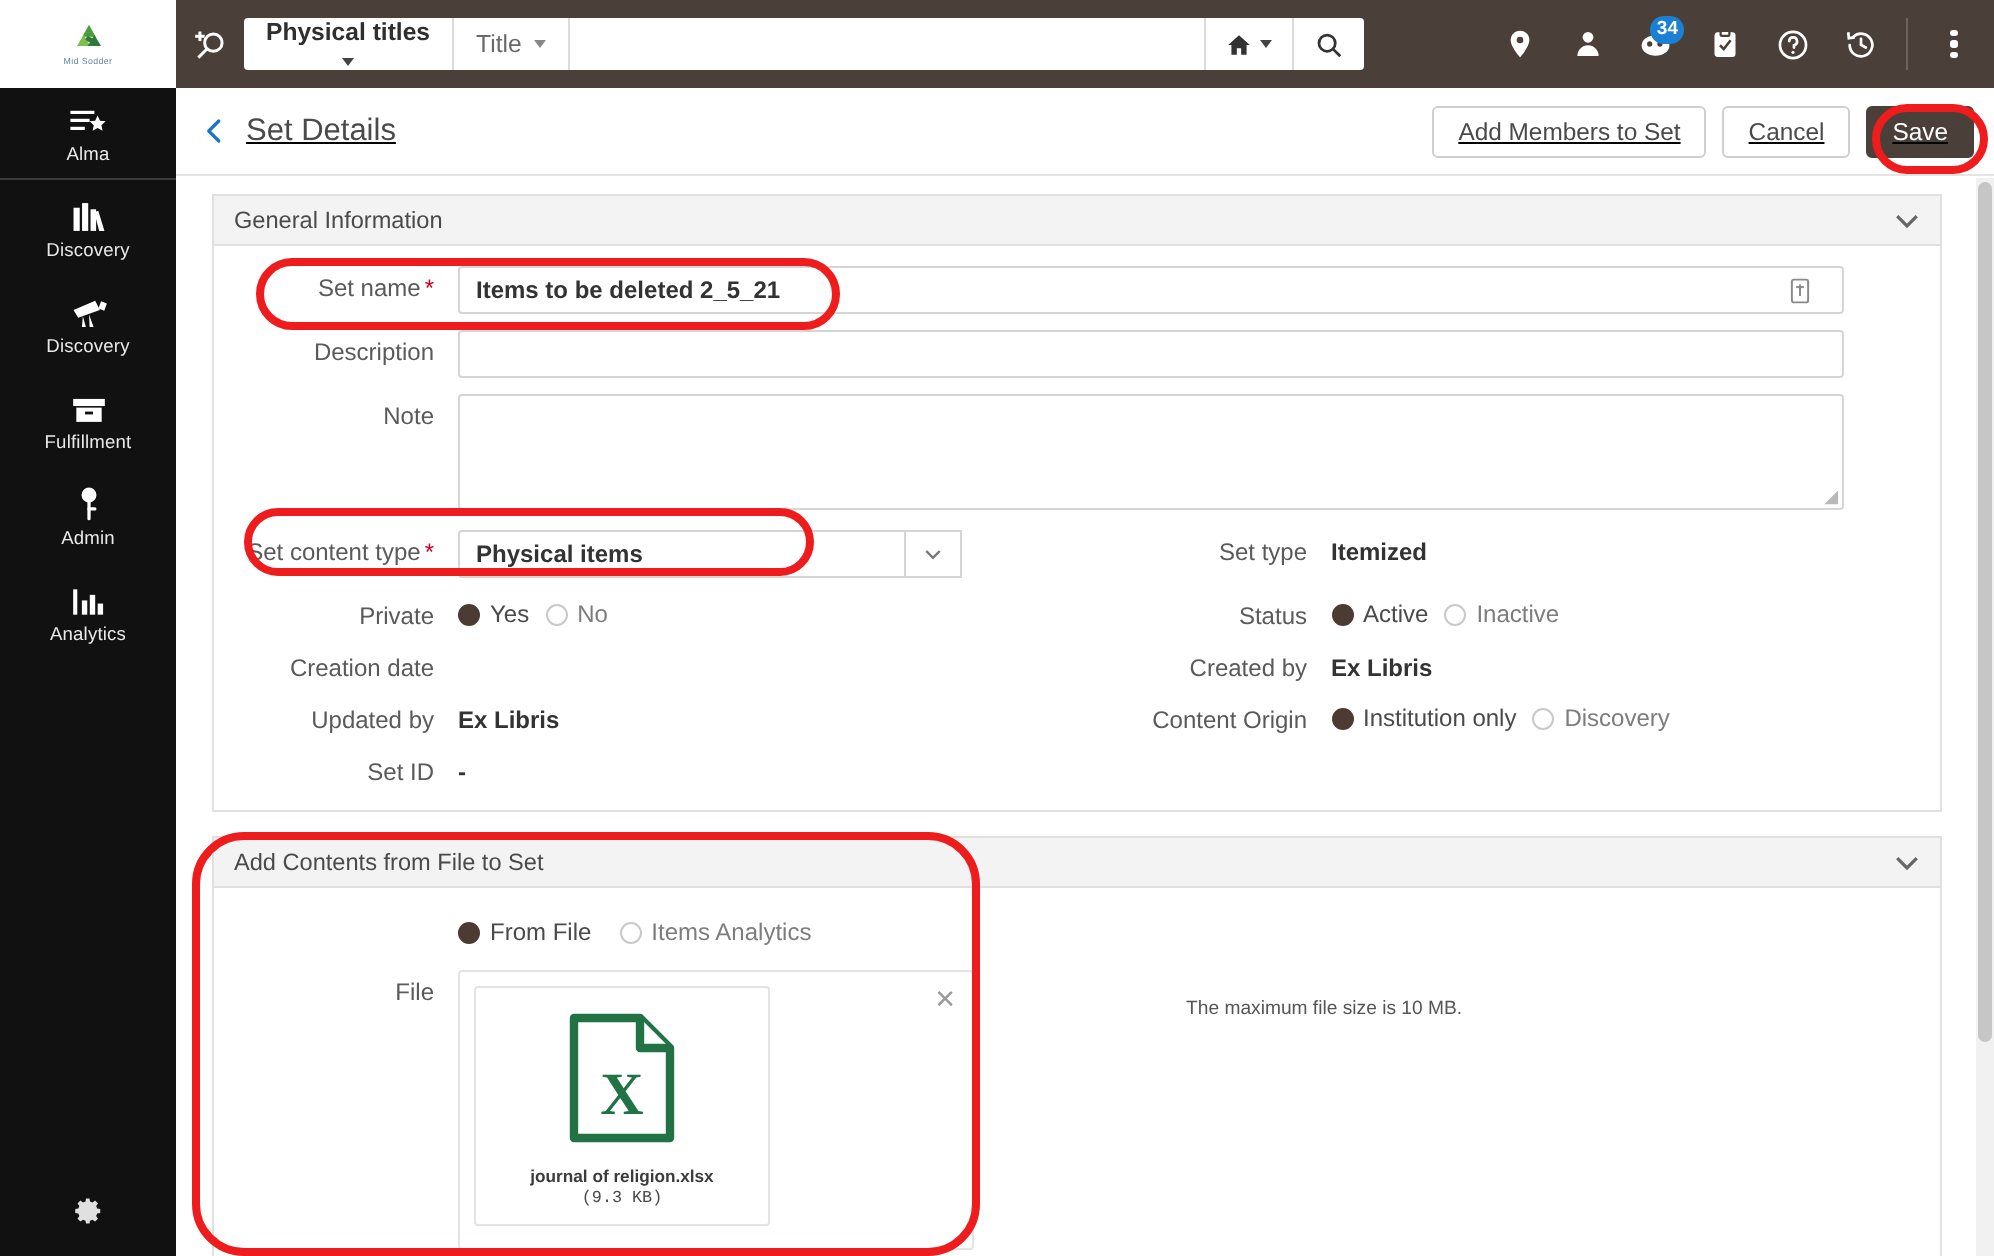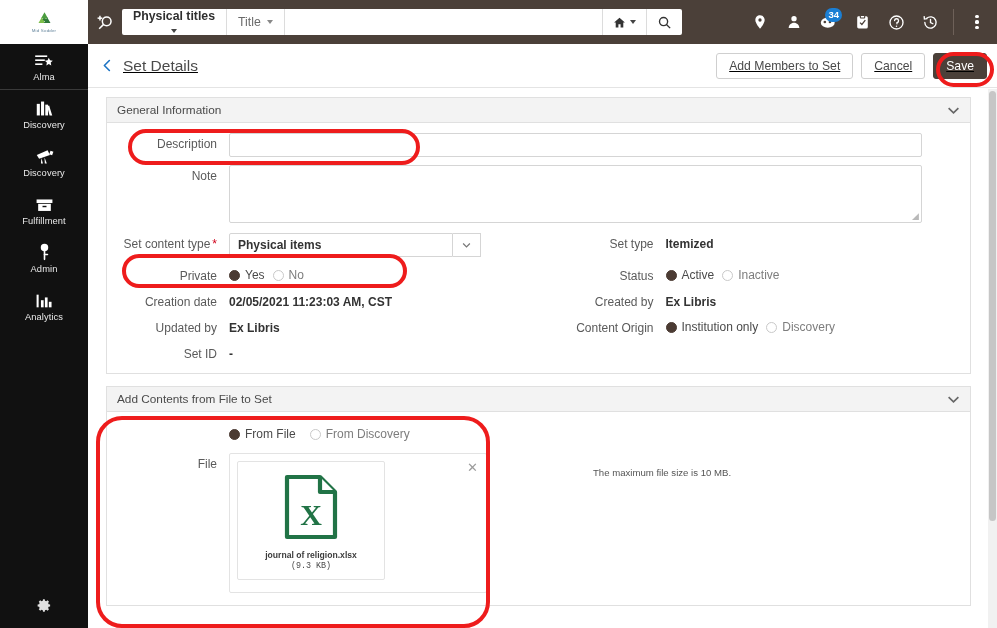--- a/index.html
+++ b/index.html
@@ -380,20 +380,37 @@
         <div class="card-head">
           <span>General Information</span>
           <span class="chev">
             <svg width="13" height="9" viewBox="0 0 16 10" fill="none" stroke="#666" stroke-width="2">
               <polyline points="2,2 8,8 14,2"></polyline>
             </svg>
           </span>
         </div>
         <div class="card-body">
 
+          <div class="row">
+            <div class="lbl" style="width:110px">
+              <span>Set name</span><span class="req">*</span>
+            </div>
+            <div style="width:693px; margin-left:12px;">
+              <div class="field">
+                <span>Items to be deleted 2_5_21</span>
+                <span class="inline-ico-btn">
+                  <svg width="10" height="13" viewBox="0 0 12 16" fill="none" stroke="#8a8a8a" stroke-width="1.2">
+                    <rect x="1" y="1" width="10" height="14" rx="1.2"></rect>
+                    <line x1="6" y1="4" x2="6" y2="11"></line>
+                      <line x1="3.6" y1="5.6" x2="8.4" y2="5.6"></line>
+                  </svg>
+                </span>
+              </div>
+            </div>
+          </div>
 
           <div class="row">
             <div class="lbl" style="width:110px">
               <span>Description</span>
             </div>
             <div style="width:693px; margin-left:12px;">
               <div class="field plain">
                 <span></span>
               </div>
             </div>
@@ -475,21 +492,20 @@
               </div>
             </div>
           </div>
 
           <div class="cols">
             <div class="col">
               <div class="row">
                 <div class="lbl" style="width:110px">
                   <span>Creation date</span>
                 </div>
-                <div class="val" style="margin-left:12px">02/05/2021 11:23:03 AM, CST</div>
               </div>
             </div>
             <div class="col">
               <div class="row">
                 <div class="lbl" style="width:115px">
                   <span>Created by</span>
                 </div>
                 <div class="val" style="margin-left:12px">Ex Libris</div>
               </div>
             </div>
@@ -544,21 +560,21 @@
         </div>
         <div class="card-body" style="padding-top:12px">
 
           <div class="radio-row" style="margin-left:122px; margin-bottom:12px;">
             <span class="radio">
               <span class="dot on"></span>
               <span>From File</span>
             </span>
             <span class="radio off" style="margin-left:6px">
               <span class="dot"></span>
-              <span>From Discovery</span>
+              <span>Items Analytics</span>
             </span>
           </div>
 
           <div class="row" style="margin-bottom:0">
             <div class="lbl" style="width:110px">
               <span>File</span>
             </div>
             <div style="margin-left:12px">
               <div class="file-zone">
                 <span class="file-x">✕</span>

